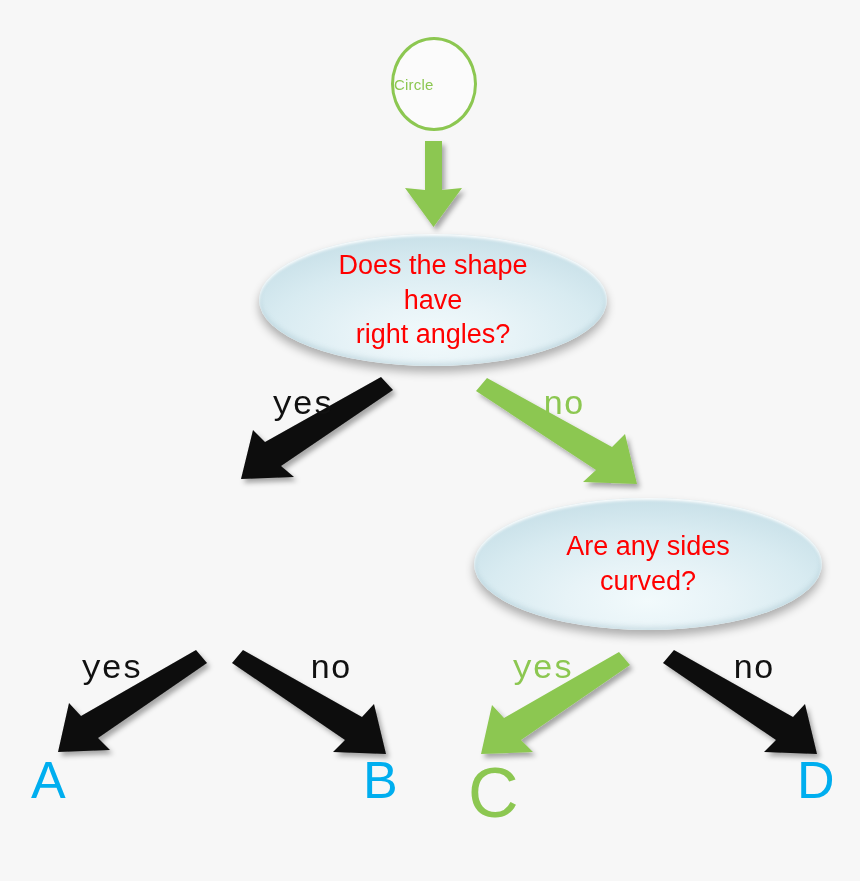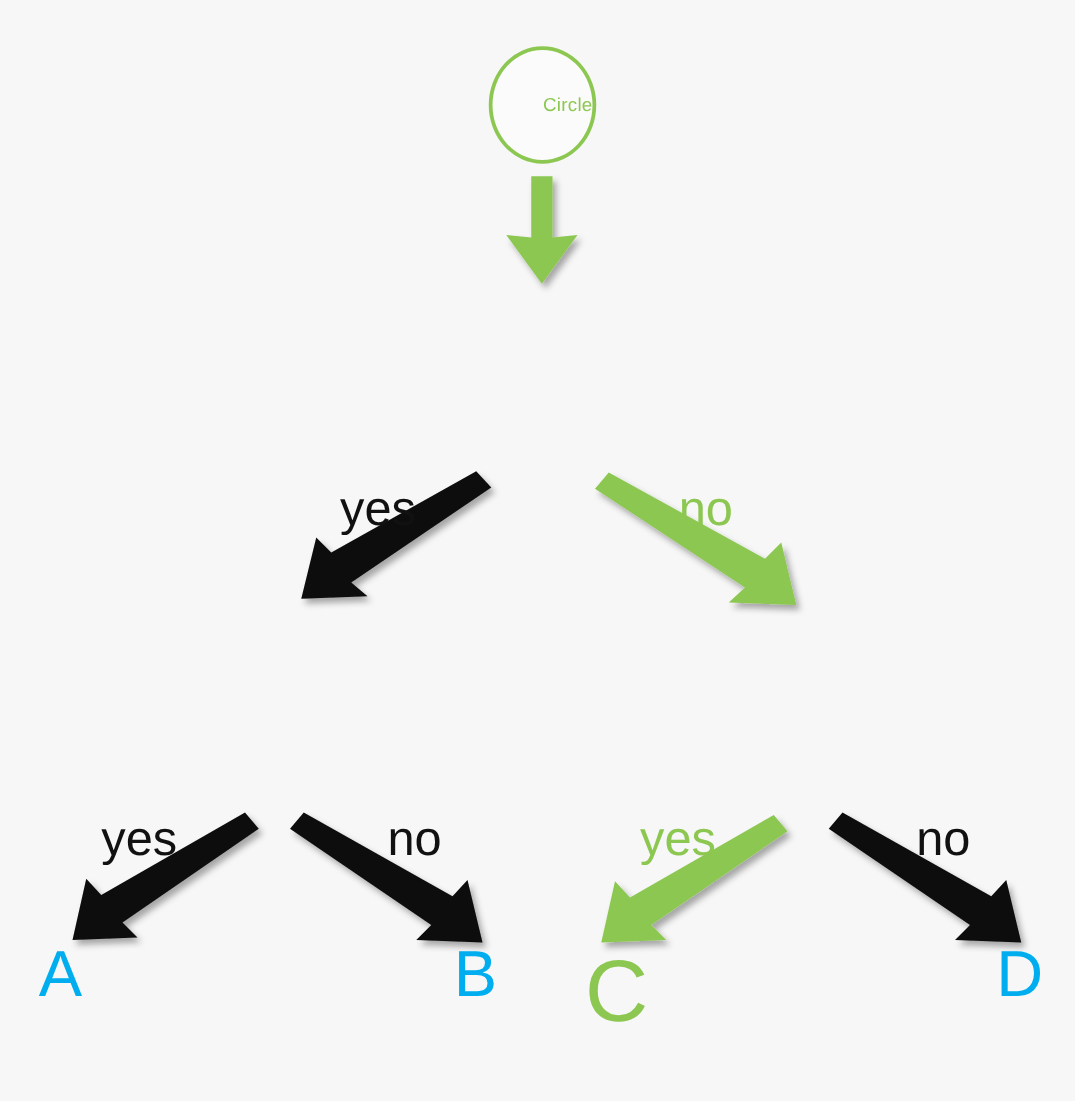--- a/index.html
+++ b/index.html
@@ -29,21 +29,21 @@
     left: 391px;
     top: 37px;
     width: 86px;
     height: 94px;
     border-radius: 50%;
     border: 3px solid #8cc751;
     background: #fbfbfb;
     box-sizing: border-box;
     display: flex;
     align-items: center;
-    justify-content: flex-end;
+    justify-content: flex-start;
   }
   .node-circle .label {
     color: #8cc751;
     font-size: 15px;
     font-family: "Liberation Sans", sans-serif;
     letter-spacing: 0.2px;
   }
 
   
   .ellipse {
@@ -80,22 +80,22 @@
     position: absolute;
     left: 0; top: 0;
     width: 860px;
     height: 881px;
     pointer-events: none;
   }
 
   
   .edge-label {
     position: absolute;
-    font-size: 39px;
-    font-family: Liberation Sans, sans-serif;
+    font-size: 34px;
+    font-family: Liberation Mono, monospace;
     white-space: nowrap;
     text-align: right;
   }
   .edge-label.black { color: #111111; }
   .edge-label.green { color: #8cc751; }
 
   #lbl-yes-top    { left: 272px; top: 386px; }
   #lbl-no-top     { left: 543px; top: 386px; }
   #lbl-yes-left   { left: 81px;  top: 650px; }
   #lbl-no-left    { left: 310px; top: 650px; }
@@ -161,22 +161,31 @@
     <g filter="url(#sh)">
       <path d="M 674 650 L 663 663 L 776 740 L 764 752 L 817 754
                L 805 704 L 793 717 Z" fill="#0b0b0b"></path>
     </g>
   </svg>
 
   <div class="node-circle">
     <span class="label">Circle</span>
   </div>
 
-
-
+  <div class="ellipse" id="ellipse-right-angles">
+    <span class="label">Does the shape
+have
+right angles?</span>
+  </div>
+
+
+  <div class="ellipse" id="ellipse-curved">
+    <span class="label">Are any sides
+curved?</span>
+  </div>
 
   <div class="edge-label black" id="lbl-yes-top">yes</div>
 
   <div class="edge-label green" id="lbl-no-top">no</div>
 
   <div class="edge-label black" id="lbl-yes-left">yes</div>
 
   <div class="edge-label black" id="lbl-no-left">no</div>
 
   <div class="edge-label green" id="lbl-yes-right">yes</div>

